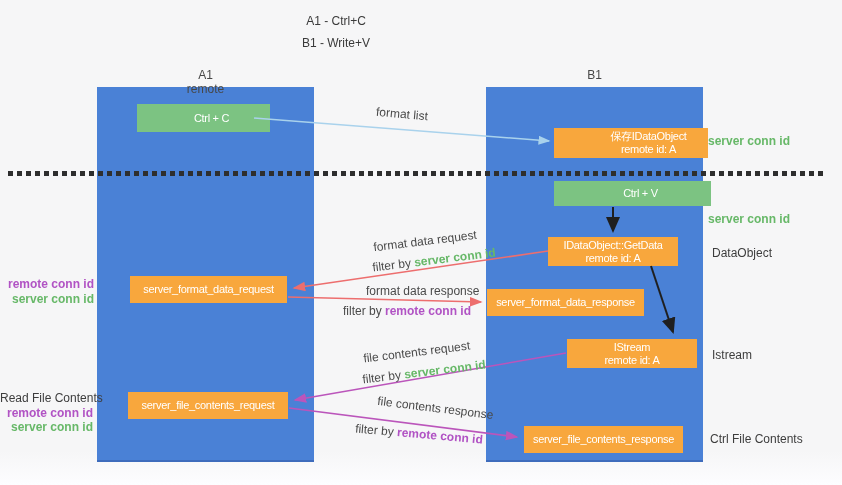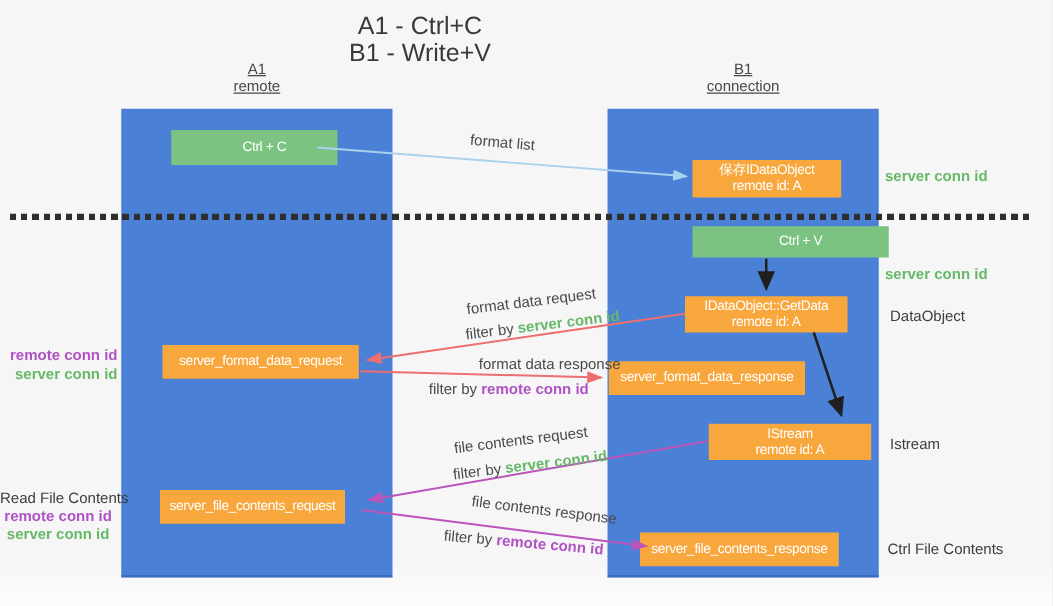--- a/index.html
+++ b/index.html
@@ -7,24 +7,24 @@
     font-family:"Liberation Sans","DejaVu Sans",sans-serif;
     background:#e9e9e9;
   }
   .stage{
     position:relative;width:842px;height:485px;overflow:hidden;
     background:linear-gradient(180deg,#f6f6f7 0%,#f6f6f7 93%,#fdfdff 100%);
   }
   .abs{position:absolute;}
   .title{
     left:0;top:10px;width:672px;text-align:center;
-    font-size:20px;line-height:22px;color:#3a3a3a;z-index:6;
+    font-size:12px;line-height:22px;color:#3a3a3a;z-index:6;
   }
   .lane-header{
-    width:217px;text-align:center;font-size:12px;line-height:14px;color:#474747;z-index:6;top:48px;text-decoration:underline;
+    width:217px;text-align:center;font-size:12px;line-height:14px;color:#474747;z-index:6;top:68px;
   }
   .lane{
     top:87px;width:217px;height:373px;background:#4a81d6;z-index:1;
     border-bottom:2px solid rgba(40,70,140,0.35);
   }
   .dotted-line{
     left:8px;top:171px;width:816px;height:5px;z-index:5;
     background:repeating-linear-gradient(90deg,#2e2e2e 0 5px,transparent 5px 9px);
   }
   .node{
@@ -54,33 +54,32 @@
     <div>A1 - Ctrl+C</div>
     <div>B1 - Write+V</div>
   </div>
 
   <div class="abs lane-header" style="left:97px;">
     <div>A1</div>
     <div>remote</div>
   </div>
   <div class="abs lane-header" style="left:486px;">
     <div>B1</div>
-    <div>connection</div>
   </div>
 
   <div class="abs lane" style="left:97px;"></div>
   <div class="abs lane" style="left:486px;"></div>
 
   <div class="abs dotted-line"></div>
 
   <div class="abs node green" style="left:137px;top:104px;width:117px;height:28px;">
     <span class="ln">Ctrl + C</span>
   </div>
 
-  <div class="abs node orange" style="left:554px;top:128px;width:119px;height:30px;">
+  <div class="abs node orange" style="left:554px;top:128px;width:119px;height:30px;padding-left:35px;">
     <span class="ln">保存IDataObject</span>
     <span class="ln">remote id: A</span>
   </div>
 
   <div class="abs node green" style="left:554px;top:181px;width:141px;height:25px;">
     <span class="ln">Ctrl + V</span>
   </div>
 
   <div class="abs node orange" style="left:548px;top:237px;width:130px;height:29px;">
     <span class="ln">IDataObject::GetData</span>
@@ -93,52 +92,52 @@
 
   <div class="abs node orange" style="left:487px;top:289px;width:157px;height:27px;">
     <span class="ln">server_format_data_response</span>
   </div>
 
   <div class="abs node orange" style="left:567px;top:339px;width:130px;height:29px;">
     <span class="ln">IStream</span>
     <span class="ln">remote id: A</span>
   </div>
 
-  <div class="abs node orange" style="left:128px;top:392px;width:148px;height:27px;">
+  <div class="abs node orange" style="left:128px;top:392px;width:160px;height:27px;">
     <span class="ln">server_file_contents_request</span>
   </div>
 
-  <div class="abs node orange" style="left:512px;top:426px;width:159px;height:27px;">
+  <div class="abs node orange" style="left:524px;top:426px;width:159px;height:27px;">
     <span class="ln">server_file_contents_response</span>
   </div>
 
   <div class="abs side-label kw-green" style="left:708px;top:134px;">server conn id</div>
   <div class="abs side-label kw-green" style="left:708px;top:212px;">server conn id</div>
   <div class="abs side-label" style="left:712px;top:246px;">DataObject</div>
   <div class="abs side-label" style="left:712px;top:348px;">Istream</div>
   <div class="abs side-label" style="left:710px;top:432px;">Ctrl File Contents</div>
 
   <div class="abs left-block" style="left:0;top:277px;width:94px;">
     <div class="kw-purple">remote conn id</div>
     <div class="kw-green">server conn id</div>
   </div>
-  <div class="abs left-block" style="left:0;top:391px;width:93px;text-align:center;">
+  <div class="abs left-block" style="left:0;top:391px;width:93px;">
     <div style="color:#3d3d3d;">Read File Contents</div>
     <div class="kw-purple">remote conn id</div>
     <div class="kw-green">server conn id</div>
   </div>
 
   <div class="abs arrow-label" style="left:376px;top:107px;transform:rotate(5deg);">format list</div>
 
   <div class="abs arrow-label" style="left:373px;top:234px;transform:rotate(-7deg);">format data request</div>
   <div class="abs arrow-label" style="left:372px;top:253px;transform:rotate(-7deg);">
     <span>filter by </span><span class="kw-green">server conn id</span>
   </div>
 
-  <div class="abs arrow-label" style="left:383px;top:284px;">format data response</div>
+  <div class="abs arrow-label" style="left:366px;top:284px;">format data response</div>
   <div class="abs arrow-label" style="left:343px;top:304px;">
     <span>filter by </span><span class="kw-purple">remote conn id</span>
   </div>
 
   <div class="abs arrow-label" style="left:363px;top:345px;transform:rotate(-7deg);">file contents request</div>
   <div class="abs arrow-label" style="left:362px;top:365px;transform:rotate(-7deg);">
     <span>filter by </span><span class="kw-green">server conn id</span>
   </div>
 
   <div class="abs arrow-label" style="left:377px;top:401px;transform:rotate(7deg);">file contents response</div>

